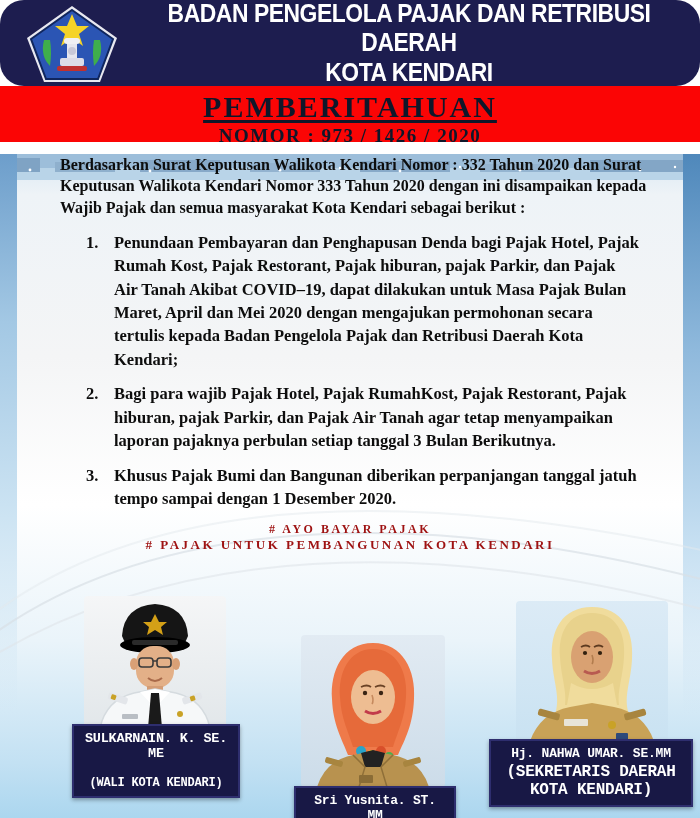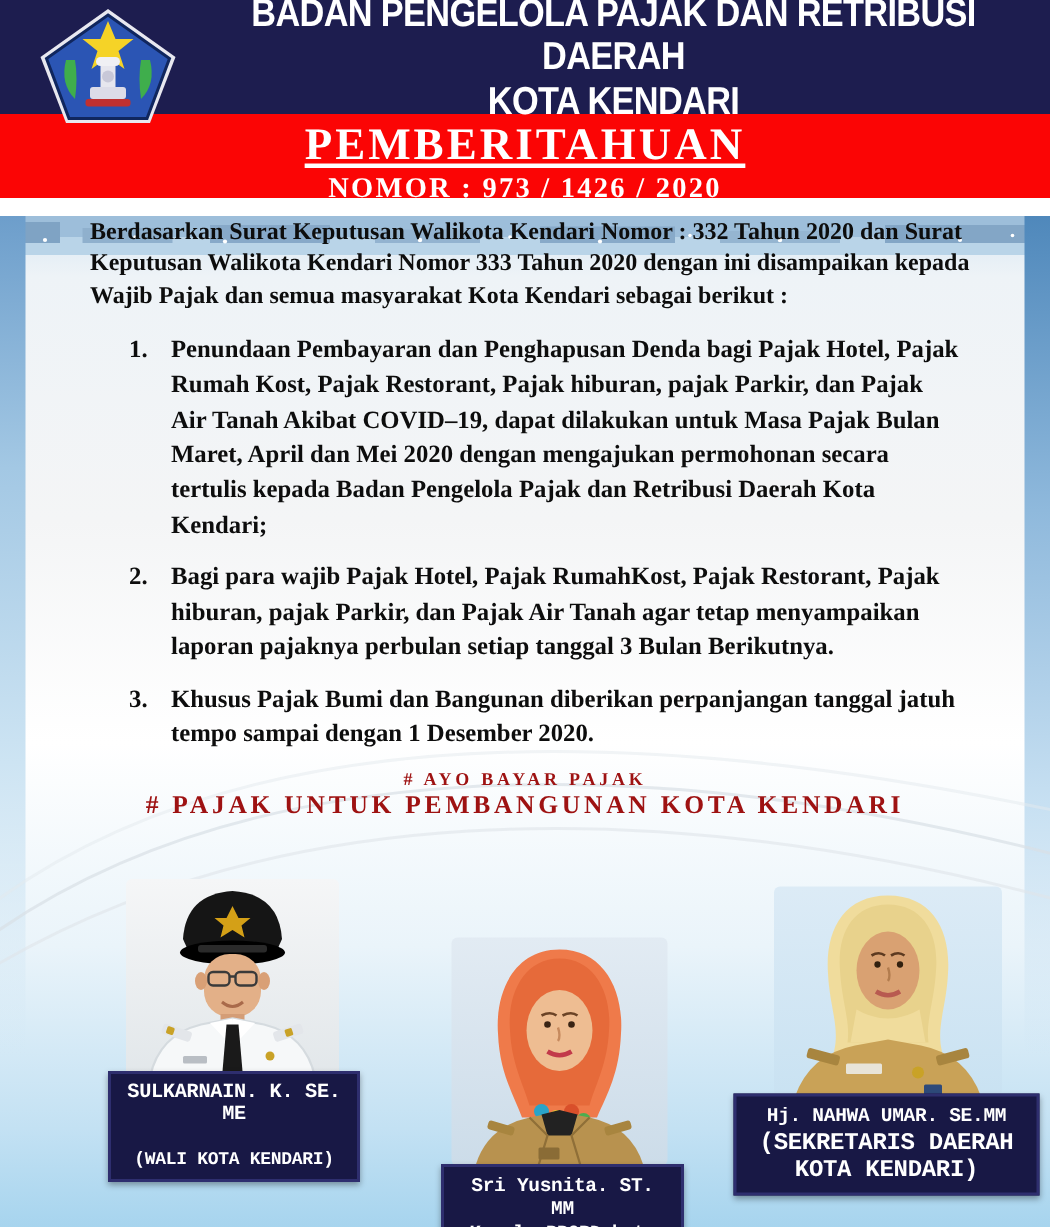--- a/index.html
+++ b/index.html
@@ -1,51 +1,51 @@
 <!DOCTYPE html>
 <html><head>
 <meta charset="utf-8">
 <style>
   * { margin:0; padding:0; box-sizing:border-box; }
   html,body { width:700px; }
   body { font-family:"Liberation Serif", serif; background:#fff; }
   .poster { position:relative; width:700px; height:818px; overflow:hidden; background:#fff; }
 
   
-  .header { position:relative; width:700px; height:76px; background:#1d1d4f; display:flex; align-items:center; }
+  .header { position:relative; width:700px; height:86px; background:#1d1d4f; display:flex; align-items:center;border-radius:24px; }
   .logo-wrap { position:absolute; left:24px; top:4px; width:96px; height:80px; }
   .header-titles { flex:1; margin-left:118px; text-align:center; color:#fff;
     font-family:"Liberation Sans", sans-serif; font-weight:bold; line-height:1.12;
     transform:scaleX(.88); transform-origin:center; letter-spacing:-.5px; }
   .header-line1 { font-size:26px; }
   .header-line2 { font-size:26px; }
 
   
-  .banner { width:700px; height:56px; background:#fb0505; color:#ffffff; text-align:center; padding-top:4px; }
+  .banner { width:700px; height:56px; background:#fb0505; color:#0f172a; text-align:center; padding-top:4px; }
   .banner-title { font-size:30px; font-weight:bold; letter-spacing:2px; text-decoration:underline; text-underline-offset:3px; }
   .banner-number { font-size:19px; font-weight:bold; letter-spacing:1.5px; margin-top:1px; }
 
   
   .body { position:relative; width:700px; height:676px;
     background:linear-gradient(180deg,#d7e7f3 0%,#eef3f7 6%,#f4f5f6 30%,#ffffff 52%,#eaf4fa 72%,#c3e1f3 90%,#a6d4ee 100%); }
   .city-strip { position:absolute; top:0; left:0; width:700px; height:26px; z-index:0; }
   .edge-strip { position:absolute; top:0; width:17px; height:560px; z-index:0; }
   .edge-strip.left { left:0; background:linear-gradient(180deg,#6d9ecb 0%,#a3c8e4 30%,#cde4f3 65%,rgba(230,242,250,0)); }
   .edge-strip.right { right:0; background:linear-gradient(180deg,#4f88bb 0%,#8fb9dc 35%,#c7e0f2 70%,rgba(230,242,250,0)); }
   .swoosh { position:absolute; left:0; top:300px; z-index:0; }
 
   .content { position:relative; z-index:1; }
   .intro { margin:12px 36px 0 60px; width:604px; font-size:16px; font-weight:bold; color:#0d0d0d; line-height:1.33; }
   .list { margin:13px 0 0 86px; }
   .list-item { display:flex; margin-bottom:11px; font-size:16.5px; font-weight:bold; color:#0d0d0d; line-height:1.42; }
   .list-num { width:28px; flex:none; }
   .list-text { width:528px; }
   .hashtags { text-align:center; margin-top:12px; color:#9e1212; font-weight:bold; line-height:1.22; }
   .hashtag-1 { font-size:12px; letter-spacing:2.5px; }
-  .hashtag-2 { font-size:17px; letter-spacing:2.5px; }
+  .hashtag-2 { font-size:13px; letter-spacing:2.5px; }
 
   
   .photo { position:absolute; z-index:1; border-radius:4px; overflow:hidden; display:flex; align-items:flex-end; justify-content:center; }
   .photo svg { display:block; }
   .photo-1 { left:84px; top:442px; width:142px; height:132px; background:linear-gradient(180deg,#f5f6f7,#e2e7ea); }
   .photo-2 { left:301px; top:481px; width:144px; height:152px; background:linear-gradient(180deg,#e2ebf3,#ccdce9); }
   .photo-3 { left:516px; top:447px; width:152px; height:140px; background:linear-gradient(180deg,#dcebf6,#c9e2f2); }
 
   .name-box { position:absolute; z-index:2; background:#181845; border:2px solid #2e2e6e; border-radius:0;
     color:#fff; text-align:center; padding:5px 8px 6px; font-family:Liberation Mono, monospace;

